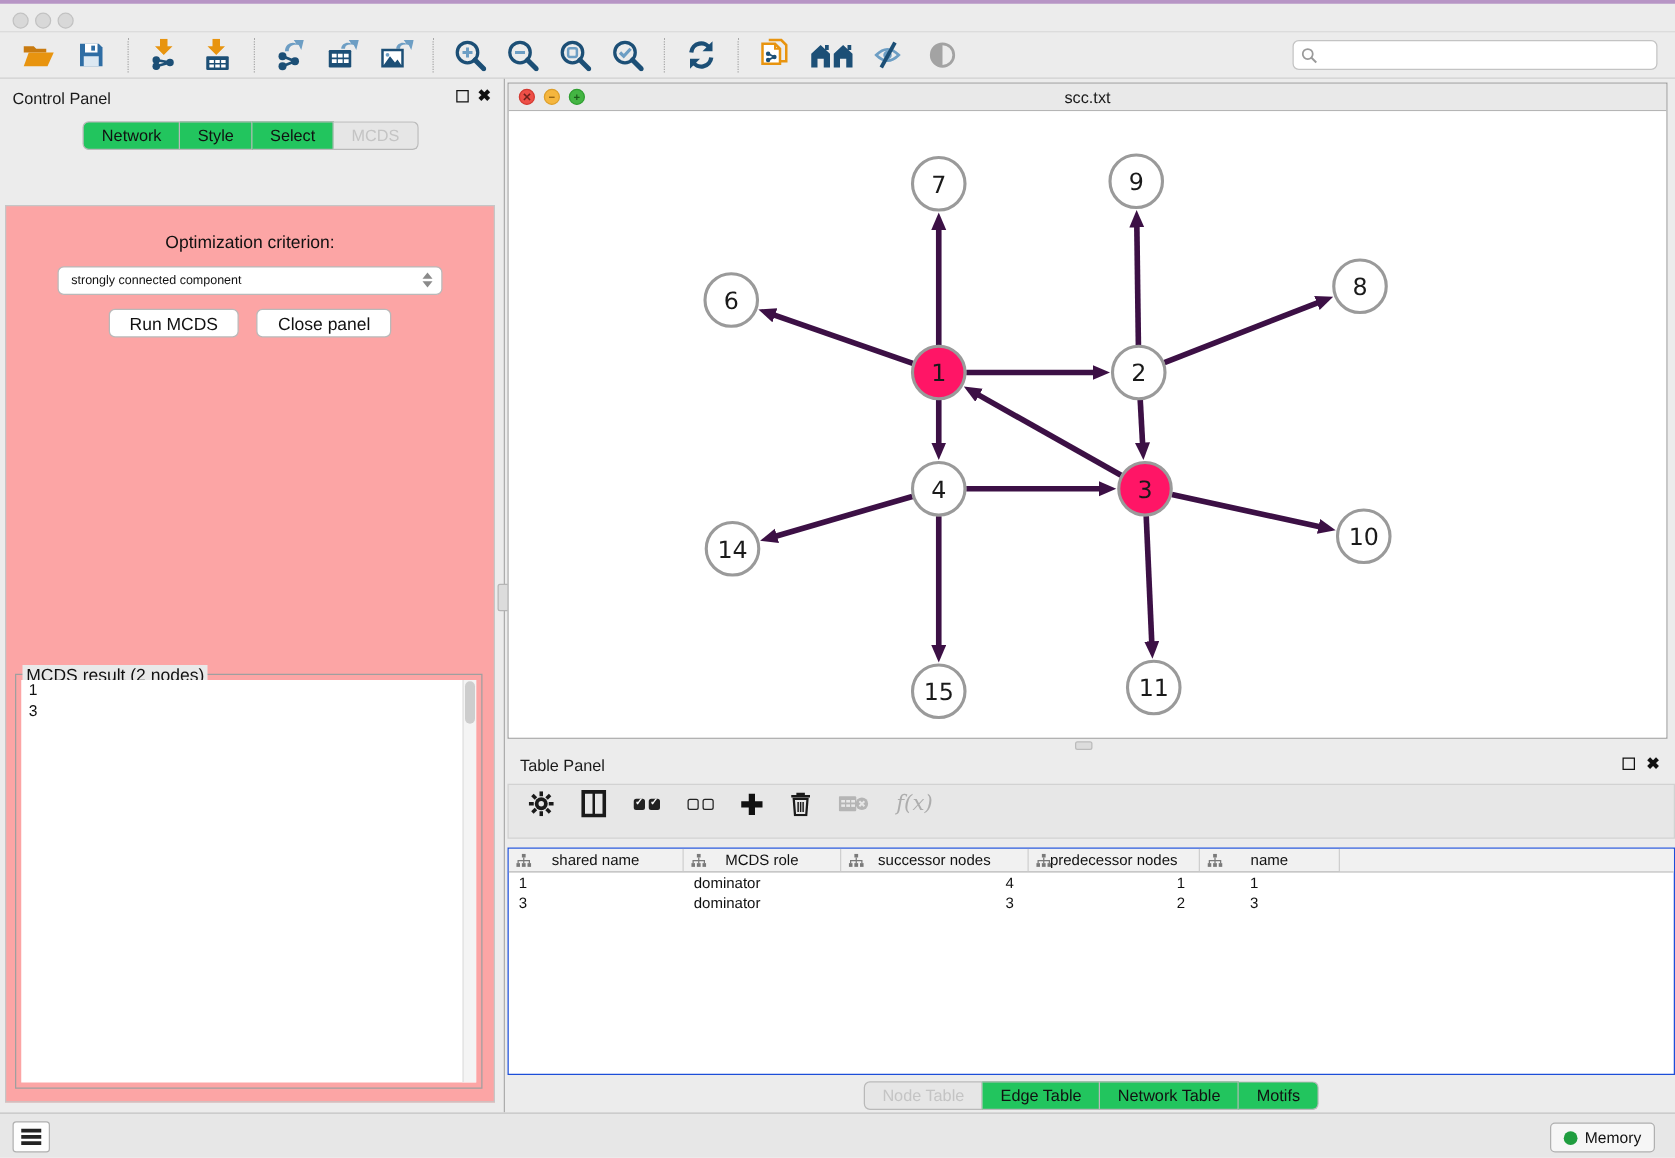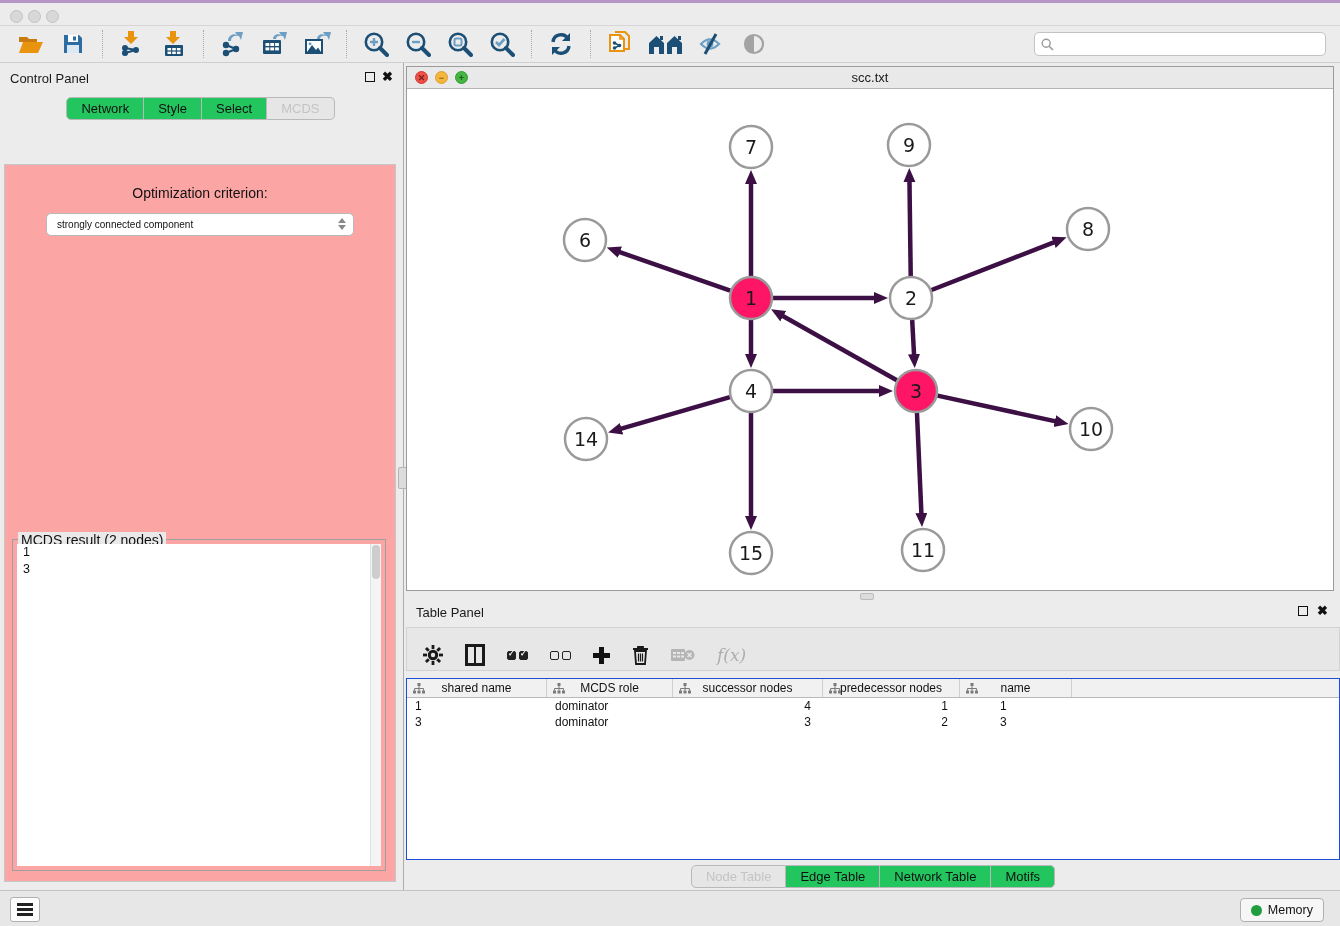--- a/index.html
+++ b/index.html
@@ -75,21 +75,21 @@
   .t-green { left:48px; background:#44b543; border:1px solid #2f9e31; color:#1c5e1c; }
   .net-title { position:absolute; top:3px; left:0; width:100%; text-align:center; font-size:13px; color:#1a1a1a; }
   .net-canvas { position:relative; width:926px; height:501px; background:#fff; }
 
   .h-grip { position:absolute; left:860px; top:593px; width:14px; height:7px;
     background:#dcdcdc; border:1px solid #bbb; border-radius:2px; }
 
   
   .table-panel { position:absolute; left:406px; top:597px; width:934px; height:293px; }
   .tp-toolbar { position:absolute; top:30px; left:0; right:0; height:44px;
-    background:#e7e7e7; border:1px solid #d2d2d2; display:flex; align-items:flex-end; padding-left:16px; gap:22px; }
+    background:#e7e7e7; border:1px solid #d2d2d2; display:flex; align-items:flex-start; padding-left:16px; gap:22px; }
   .tp-icon { display:flex; align-items:center; justify-content:center; height:30px; }
   .fx { font-family:"DejaVu Serif", serif; font-style:italic; font-size:17px; color:#adadad; }
   .cbx-pair { display:flex; gap:3px; }
   .cbx { width:9px; height:9px; border:1.5px solid #222; border-radius:2px; position:relative; }
   .cbx.checked { background:#222; }
   .cbx.checked:after { content:"✓"; position:absolute; left:0px; top:-3px; color:#fff; font-size:8px; font-weight:bold; }
   .plus-ic { position:relative; width:17px; height:17px; }
   .plus-ic:before, .plus-ic:after { content:""; position:absolute; background:#111; }
   .plus-ic:before { left:6px; top:0; width:5px; height:17px; }
   .plus-ic:after { left:0; top:6px; width:17px; height:5px; }
@@ -298,20 +298,24 @@
         <span class="tab disabled-active">MCDS</span>
       </div>
     <div class="cp-inner">
       <div class="opt-label">Optimization criterion:</div>
       <div class="cp-select">
         <span>strongly connected component</span>
         <span class="stepper">
             <i class="up"></i>
             <i class="dn"></i>
           </span>
+      </div>
+      <div class="cp-buttons">
+        <button class="mac-btn">Run MCDS</button>
+        <button class="mac-btn">Close panel</button>
       </div>
       <div class="result-box">
         <span class="result-legend">MCDS result (2 nodes)</span>
         <div class="result-area" id="result-area">
           <div class="vtrack">
               <div class="vthumb"></div>
             </div>
         <div class="result-line">1</div>
             <div class="result-line">3</div>
           </div>

